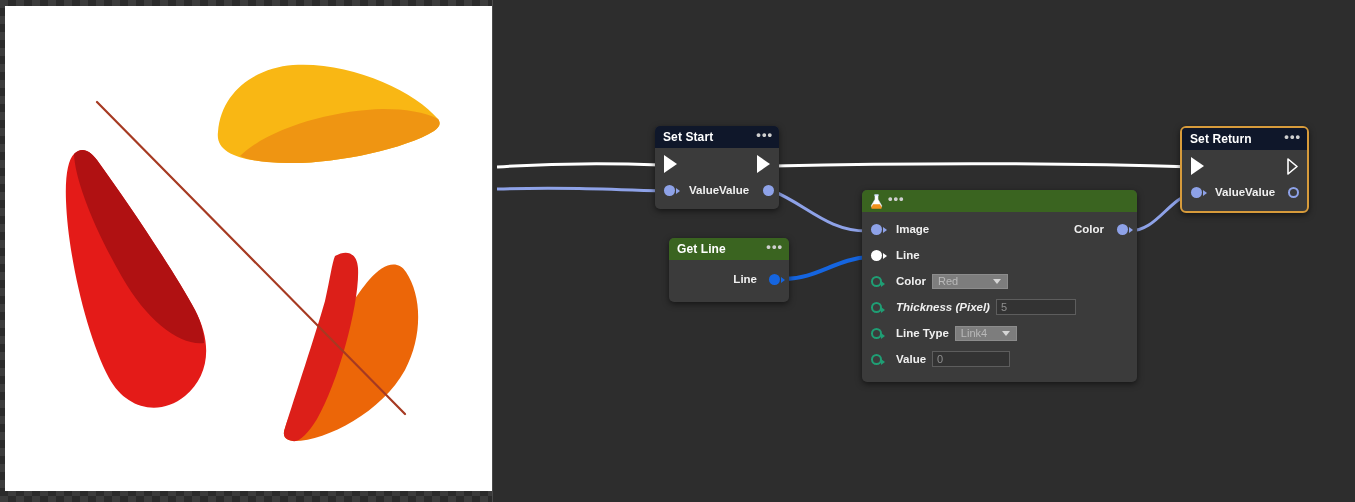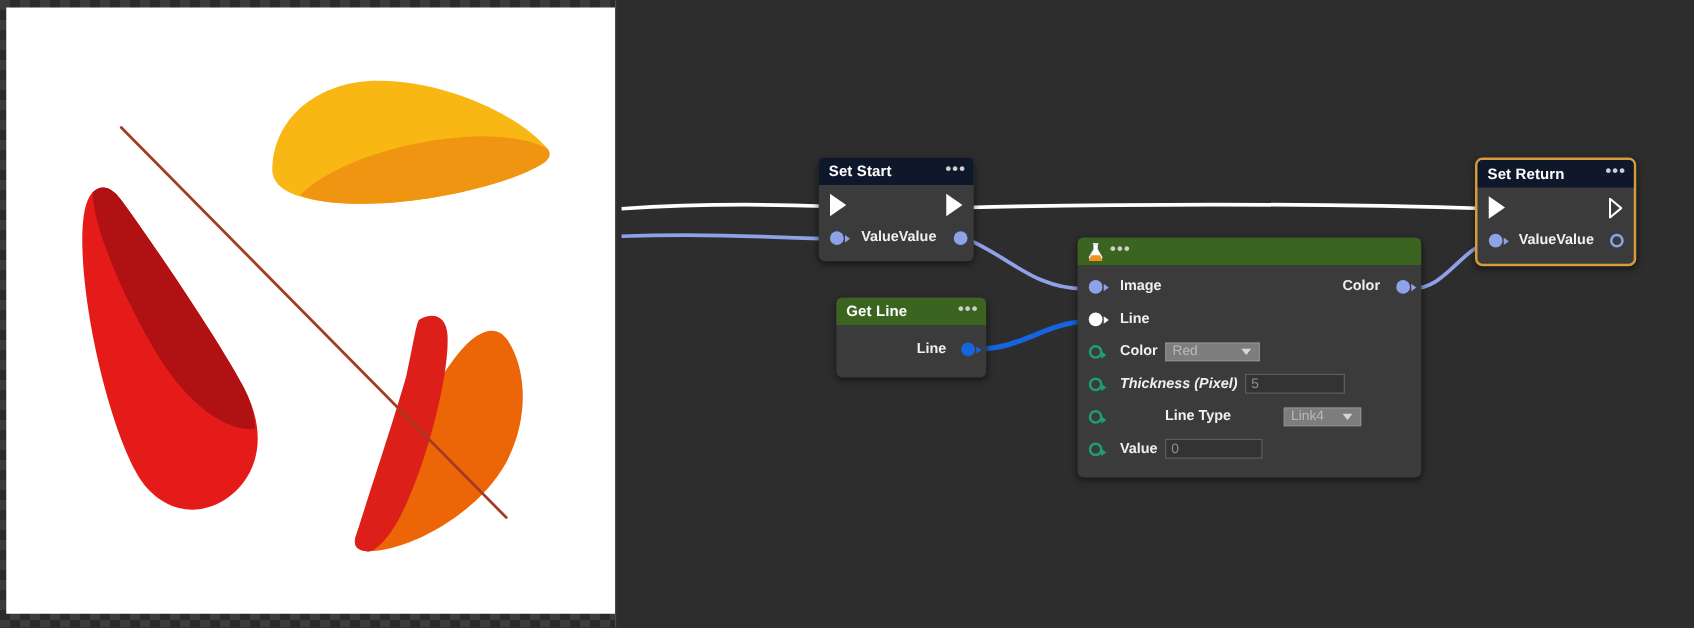--- a/index.html
+++ b/index.html
@@ -295,21 +295,21 @@
         </div>
 
         <div class="row" style="padding:0 9px;">
           <span class="pin round-hollow-green"></span>
           <span class="label" style="margin-left:14px;font-style:italic;">Thickness (Pixel)</span>
           <span class="textfield" style="width:80px; margin-left:6px;">
             <span>5</span>
           </span>
         </div>
 
-        <div class="row" style="padding:0 9px;gap:36px;">
+        <div class="row" style="padding:0 9px;">
           <span class="pin round-hollow-green"></span>
           <span class="label" style="margin-left:14px;">Line Type</span>
           <span class="dropdown" style="width:62px; margin-left:6px;">
             <span class="dd-val">Link4</span>
             <span class="caret"></span>
           </span>
         </div>
 
         <div class="row" style="padding:0 9px;">
           <span class="pin round-hollow-green"></span>

